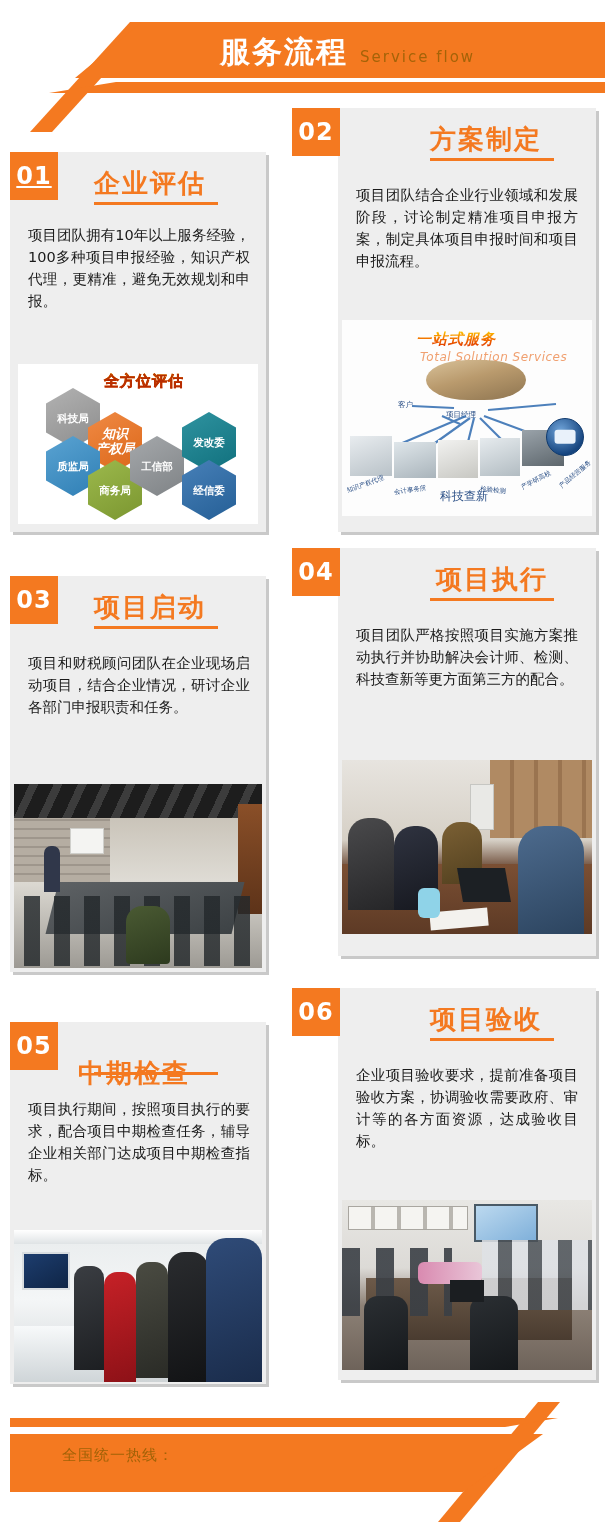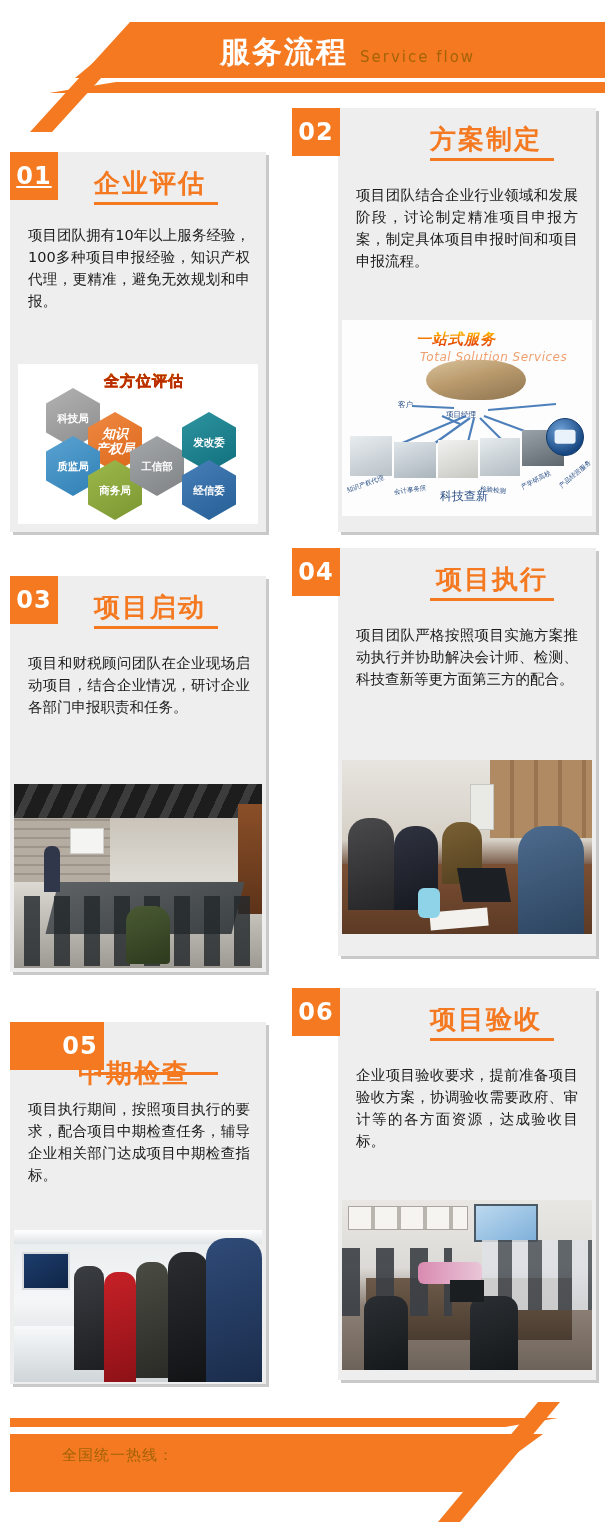--- a/index.html
+++ b/index.html
@@ -276,21 +276,21 @@
         <div class="sk" style="left:176px;top:66px;width:66px;height:108px;border-radius:26px 26px 0 0;background:linear-gradient(160deg,#4d6b8e,#2c445f);"></div>
         <div class="sk" style="left:118px;top:108px;width:48px;height:34px;background:#1c2024;transform:skewX(10deg);"></div>
         <div class="sk" style="left:88px;top:150px;width:58px;height:18px;background:#f3f2ee;transform:rotate(-5deg);"></div>
         <div class="sk" style="left:76px;top:128px;width:22px;height:30px;border-radius:6px;background:#8fd3e8;"></div>
       </div>
     </div>
   </div>
 
   <div class="card" style="left:10px;top:1022px;width:262px;height:368px;">
     <div class="panel" style="width:256px;height:362px;"></div>
-    <div class="badge" style="left:0px;top:0px;padding-left:46px;">05</div>
+    <div class="badge" style="left:0px;top:0px;">05</div>
     <div class="c-title" style="left:68px;top:14px;margin-top:20px;">中期检查</div>
     <div class="c-rule" style="left:84px;top:50px;width:124px;"></div>
     <div class="c-body" style="left:18px;top:76px;width:222px;">项目执行期间，按照项目执行的要求，配合项目中期检查任务，辅导企业相关部门达成项目中期检查指标。</div>
 
     <div class="photo" style="left:4px;top:208px;width:248px;height:152px;">
       <div class="scene" style="background:linear-gradient(180deg,#e9eced 0%,#f4f6f7 46%,#cfd4d6 100%);">
         <div class="sk" style="left:8px;top:22px;width:44px;height:34px;background:linear-gradient(150deg,#1d3d6e,#0f2546);border:2px solid #d9dde0;"></div>
         <div class="sk" style="left:0;top:0;width:248px;height:14px;background:linear-gradient(180deg,#ffffff,#dfe3e5);"></div>
         <div class="sk" style="left:0;top:96px;width:116px;height:56px;background:linear-gradient(180deg,#f7f9fa,#cfd5d8);border-radius:0 40px 0 0;"></div>
         <div class="sk" style="left:60px;top:36px;width:30px;height:104px;border-radius:12px 12px 0 0;background:linear-gradient(160deg,#3a3d42,#1d1f22);"></div>

